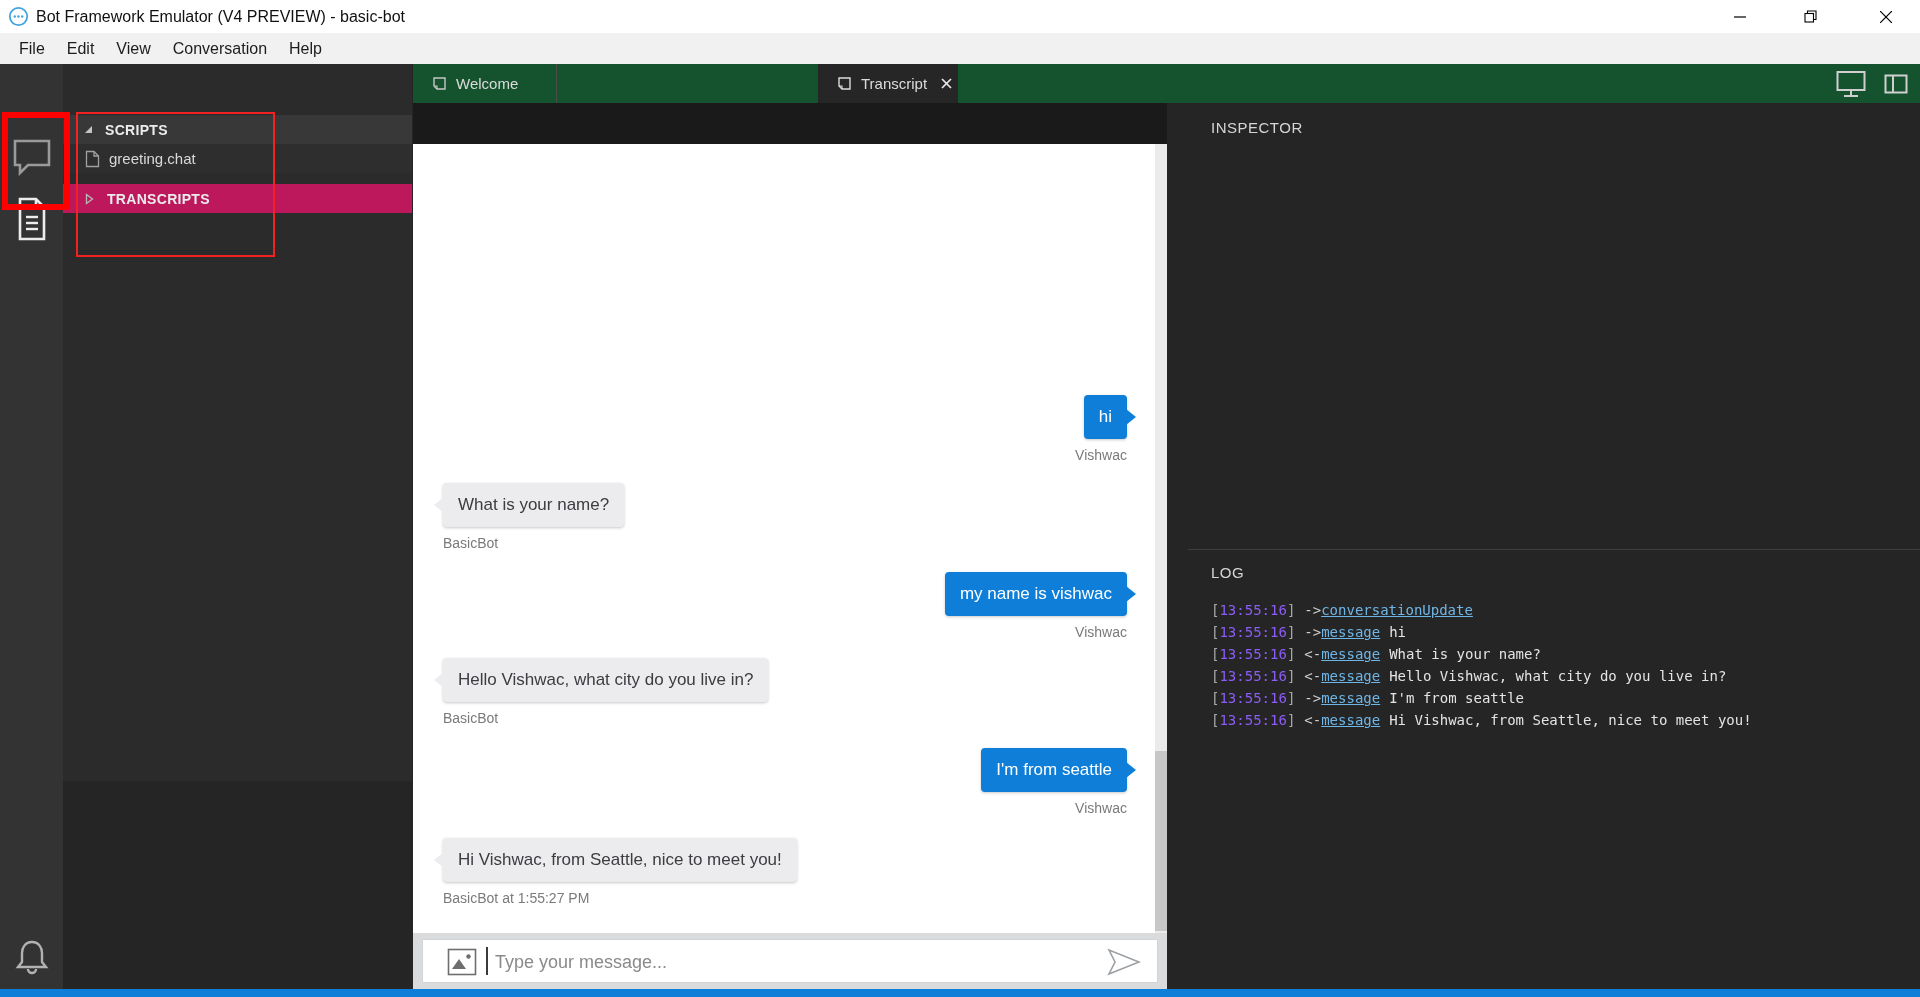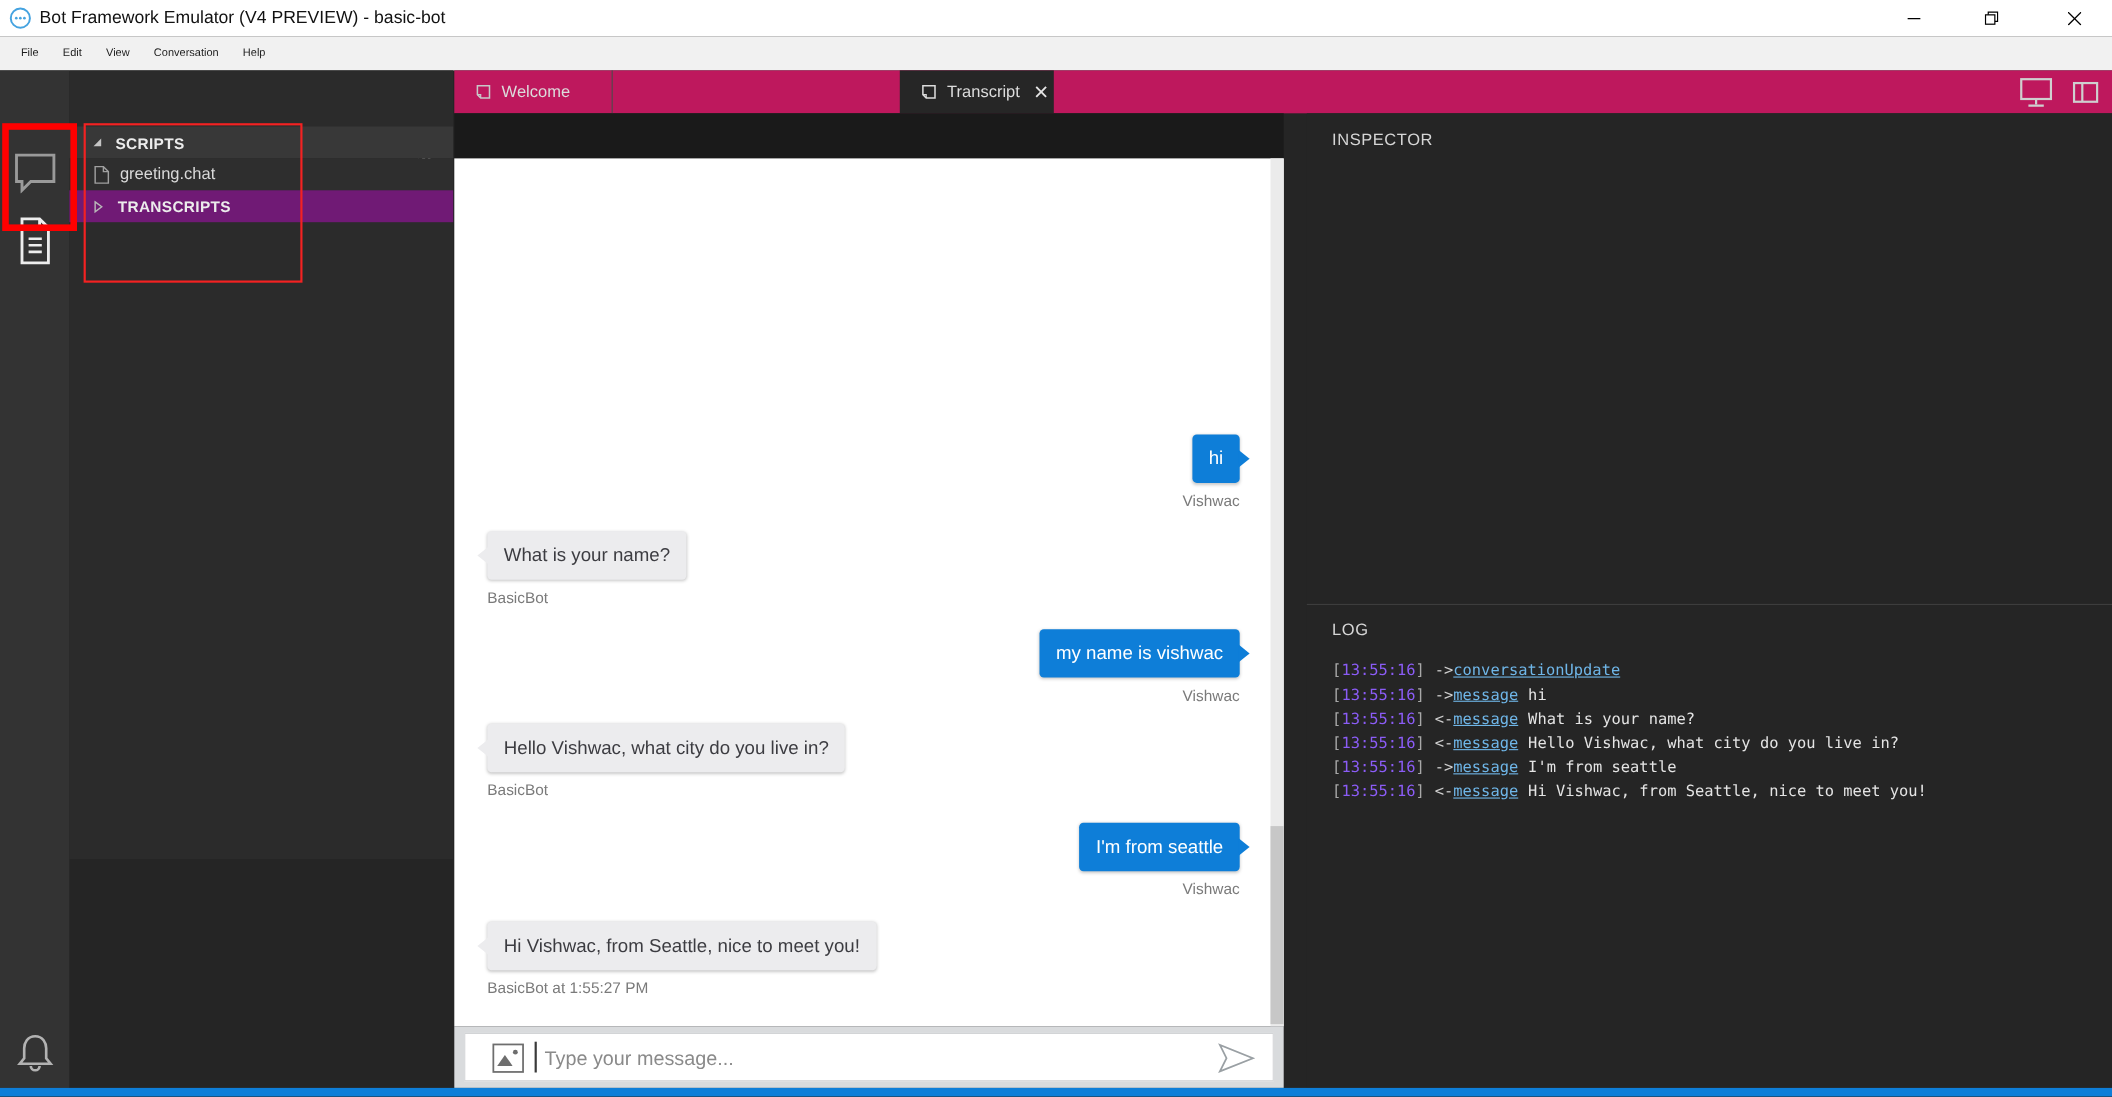--- a/index.html
+++ b/index.html
@@ -14,47 +14,47 @@
   .titlebar{left:0;top:0;width:1920px;height:33px;background:#ffffff;}
   .app-icon{left:8px;top:6px;width:21px;height:21px;}
   .window-title{left:36px;top:0;height:33px;line-height:33px;font-size:16px;color:#111;white-space:nowrap;}
   .win-btn{top:0;height:33px;display:flex;align-items:center;justify-content:center;cursor:default;}
   .btn-min{left:1712px;width:56px;}
   .btn-restore{left:1782px;width:56px;}
   .btn-close{left:1855px;width:62px;}
 
   
   .menubar{left:0;top:33px;width:1920px;height:31px;background:#f1f1f1;display:flex;align-items:center;padding-left:8px;box-sizing:border-box;}
-  .menu-item{padding:0 11px;font-size:10px;color:#1c1c1c;line-height:31px;}
+  .menu-item{padding:0 11px;font-size:16px;color:#1c1c1c;line-height:31px;}
 
   
   .activitybar{left:0;top:64px;width:63px;height:925px;background:#333333;}
   .act-icon{left:0;width:63px;display:flex;justify-content:center;}
   .act-chat{top:74px;}
   .act-doc{top:132px;}
   .act-bell{top:874px;}
 
   
   .resources{left:63px;top:64px;width:349px;height:717px;background:#2b2b2b;}
   .res-header{left:87px;top:78px;font-size:13px;letter-spacing:.6px;color:#c8c8c8;}
   .res-gear{left:312px;top:76px;}
   .tree-row{left:0;width:349px;height:29px;display:flex;align-items:center;box-sizing:border-box;padding-left:22px;}
   .row-scripts{top:51px;background:#383838;}
   .row-file{top:80px;background:#2e2e2e;}
-  .row-transcripts{top:109px;background:#701a75;}
+  .row-transcripts{top:120px;background:#be185d;}
   .tree-label{font-size:14px;font-weight:bold;letter-spacing:.3px;color:#ececec;margin-left:13px;}
   .file-label{font-size:15px;font-weight:normal;letter-spacing:0;color:#d9d9d9;margin-left:9px;}
   .twisty-open{width:0;height:0;border-left:7px solid transparent;border-bottom:7px solid #c4c4c4;}
 
   
   .anno-activity{left:2px;top:112px;width:56px;height:86px;border:6px solid #fe0000;z-index:40;}
   .anno-tree{left:76px;top:112px;width:195px;height:141px;border:2px solid #f32222;z-index:40;}
 
   
-  .tabbar{left:413px;top:64px;width:1507px;height:39px;background:#be185d;}
+  .tabbar{left:413px;top:64px;width:1507px;height:39px;background:#14532d;}
   .tab{top:0;height:39px;display:flex;align-items:center;box-sizing:border-box;padding-left:19px;border-right:1px solid #4b4b4b;}
   .tab-welcome{left:0;width:144px;}
   .tab-livechat{left:144px;width:261px;}
   .tab-transcript{left:405px;width:140px;background:#262626;border-right:none;}
   .tab-label{font-size:15px;color:#dcdcdc;margin-left:9px;white-space:nowrap;}
   .tab-close{margin-left:14px;display:flex;align-items:center;}
   .bar-icon{top:0;height:39px;display:flex;align-items:center;justify-content:center;}
   .icon-monitor{left:1420px;width:36px;}
   .icon-split{left:1468px;width:30px;}
 

